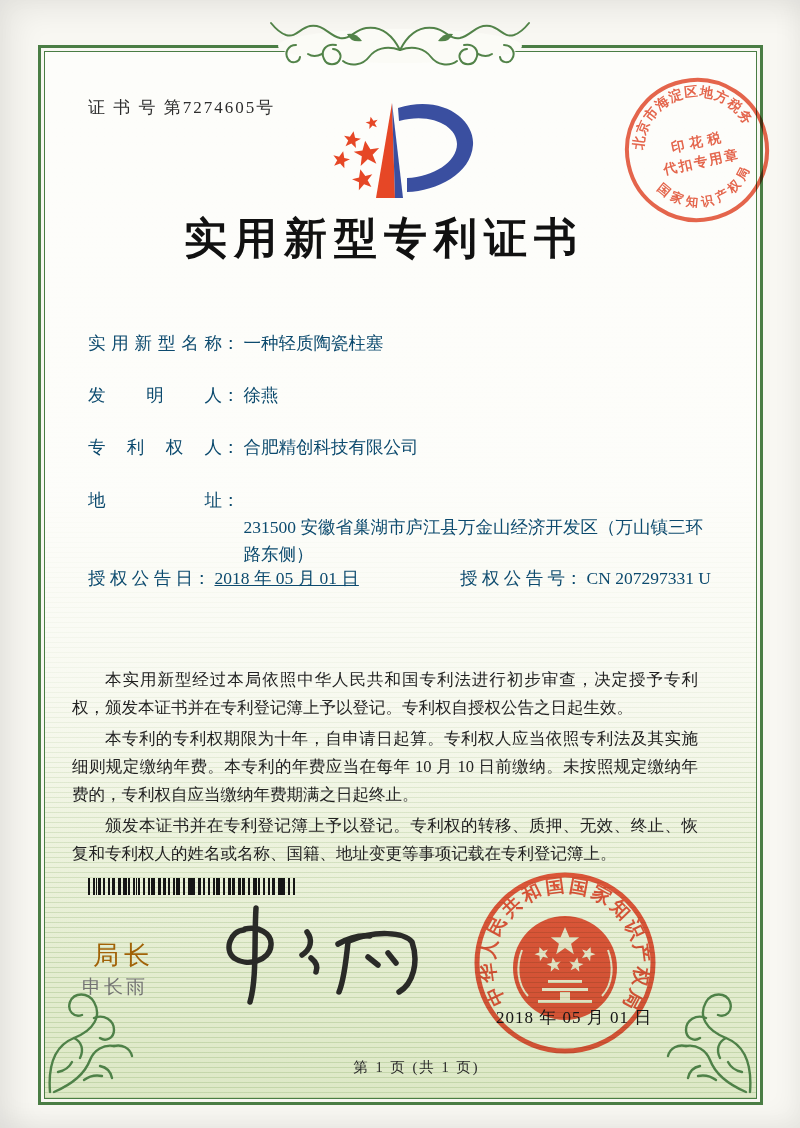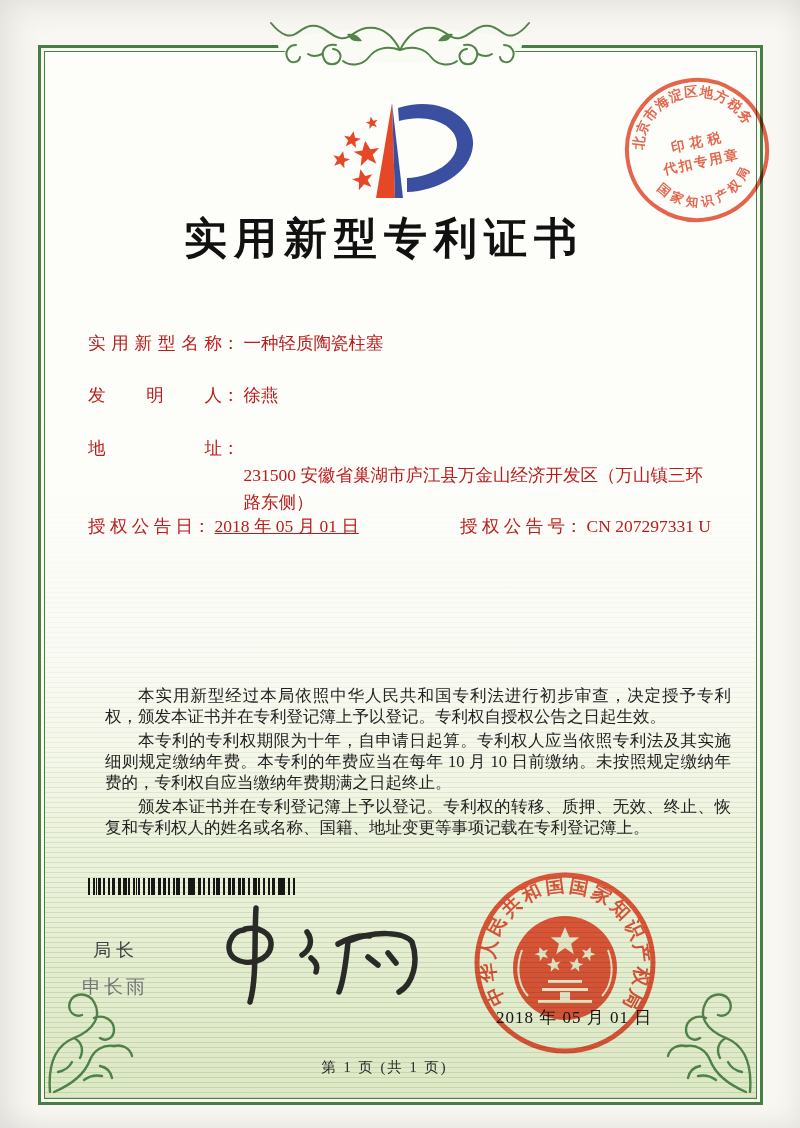--- a/index.html
+++ b/index.html
@@ -15,53 +15,53 @@
     background:
       linear-gradient(180deg, rgba(253,253,250,1) 0%, rgba(253,253,250,0.97) 42%, rgba(250,251,244,0.75) 60%, rgba(245,248,232,0.25) 74%, rgba(240,245,222,0) 88%),
       repeating-linear-gradient(0deg, rgba(136,172,104,0.30) 0 1px, rgba(255,255,255,0) 1px 5px),
       linear-gradient(180deg,#fcfcf8 0%,#f7f8ee 55%,#e9f0d8 78%,#dde8c6 100%);}
   .txt{color:#232323;}
   .cert-no{position:absolute;left:88px;top:96px;font-size:17px;letter-spacing:2px;color:#2d2d2d;}
   .logo{position:absolute;left:325px;top:98px;width:150px;height:105px;}
   .title{position:absolute;left:0;top:210px;width:768px;text-align:center;
     font-size:43px;font-weight:700;letter-spacing:7px;color:#111;}
   
-  .fields{position:absolute;left:88px;top:331px;width:628px;font-size:17.5px;color:#b91c1c;}
+  .fields{position:absolute;left:88px;top:331px;width:628px;font-size:17.5px;color:#0c4a6e;}
   .frow{height:21px;margin-bottom:31px;white-space:nowrap;}
   .frow.addr{height:auto;white-space:normal;margin-bottom:0;line-height:27px;}
   .f-label{display:inline-block;min-width:134px;text-align:justify;text-align-last:justify;}
   .f-colon{display:inline-block;}
   .f-value{margin-left:4px;}
   .addr .f-value{display:inline-block;width:470px;vertical-align:top;margin-left:4px;margin-top:27px;}
   .frow.grant{position:relative;margin-top:-2px;height:21px;text-decoration:underline;}
   .grant-no{position:absolute;left:372px;top:0;white-space:nowrap;}
   .grant .f-label{min-width:105px;}
   .grant-no .f-label{min-width:105px;}
   
-  .paras{position:absolute;left:105px;top:666px;width:626px;font-size:16.5px;
-    line-height:21px;color:#222;text-align:justify;margin-top:19px;}
+  .paras{position:absolute;left:72px;top:666px;width:626px;font-size:16.5px;
+    line-height:28px;color:#222;text-align:justify;}
   .paras p{margin:0 0 3px 0;text-indent:2em;}
   
   .barcode{position:absolute;left:88px;top:878px;width:207px;height:17px;
     background-image:
       repeating-linear-gradient(90deg,#161616 0 2px,transparent 2px 5px),
       repeating-linear-gradient(90deg,#161616 0 1px,transparent 1px 8px),
       repeating-linear-gradient(90deg,transparent 0 11px,#161616 11px 13px);}
-  .signer-title{position:absolute;left:93px;top:938px;font-size:18px;letter-spacing:5px;color:#404040;}
+  .signer-title{position:absolute;left:93px;top:938px;font-size:26px;letter-spacing:5px;color:#a16207;}
   .signer-name{position:absolute;left:82px;top:974px;font-size:19px;letter-spacing:3px;color:#737373;}
   .signature{position:absolute;left:210px;top:900px;width:220px;height:110px;}
   
   .tax-seal{position:absolute;left:622px;top:75px;width:150px;height:150px;
     transform:rotate(-12deg);mix-blend-mode:multiply;opacity:0.92;}
   .office-seal{position:absolute;left:470px;top:868px;width:190px;height:190px;
     mix-blend-mode:multiply;opacity:0.94;}
   .seal text{font-family:"Liberation Sans","DejaVu Sans",sans-serif;font-weight:bold;}
   .seal-date{position:absolute;left:496px;top:1006px;font-size:17px;color:#151515;letter-spacing:1px;}
   .footer{position:absolute;left:0;top:1058px;width:769px;text-align:center;
-    font-size:14.5px;color:#2a2a2a;letter-spacing:2px;}
+    font-size:14.5px;color:#2a2a2a;letter-spacing:2px;padding-left:32px;}
   .ornament{position:absolute;}
   .orn-top{left:268px;top:14px;width:264px;height:56px;}
   .orn-bl{left:44px;top:988px;width:100px;height:106px;}
   .orn-br{left:656px;top:988px;width:100px;height:106px;transform:scaleX(-1);}
 </style>
 </head>
 <body>
 
 <div class="paper">
 
@@ -100,20 +100,21 @@
       <path d="M10,104 C24,98 40,88 46,72 C50,62 60,56 70,58"></path>
       <path d="M30,50 C38,54 40,62 36,70"></path>
       <path d="M50,30 c10,-4 20,2 20,12 c0,8 -8,12 -14,8"></path>
       <path d="M70,58 c8,-2 16,2 18,10"></path>
       <path d="M14,84 q10,-2 14,-10"></path>
       <path d="M56,78 q10,2 12,12"></path>
       <path d="M40,92 q8,-6 18,-4"></path>
     </g>
   </svg>
 
+  <div class="cert-no txt">证 书 号 第7274605号</div>
 
   <svg class="logo" viewBox="0 0 150 105">
     <defs>
       <path id="star-shape" d="M0,-10 L2.94,-3.09 L9.51,-3.09 L4.05,1.18 L5.88,8.09 L0,4 L-5.88,8.09 L-4.05,1.18 L-9.51,-3.09 L-2.94,-3.09 Z"></path>
     </defs>
     <polygon points="67,5 51,100 70,100" fill="#e64726"></polygon>
     <polygon points="67,5 70,100 78,100" fill="#3a4fa0"></polygon>
     <path d="M73,10 C115,-4 150,20 148,47 C146,76 112,93 82,94 L82,80 C108,79 132,64 132,46 C132,28 106,14 74,23 Z" fill="#3a4fa0"></path>
     <use href="#star-shape" transform="translate(47,25) scale(0.65) rotate(-12)" fill="#e64726"></use>
     <use href="#star-shape" transform="translate(27,42) scale(0.9) rotate(10)" fill="#e64726"></use>
@@ -137,20 +138,23 @@
   </svg>
 
   <div class="title">实用新型专利证书</div>
 
   <div class="fields">
     <div class="frow">
       <span class="f-label">实用新型名称</span><span class="f-colon">：</span><span class="f-value">一种轻质陶瓷柱塞</span>
     </div>
     <div class="frow">
       <span class="f-label">发明人</span><span class="f-colon">：</span><span class="f-value">徐燕</span>
+    </div>
+    <div class="frow">
+      <span class="f-label">专利权人</span><span class="f-colon">：</span><span class="f-value">合肥精创科技有限公司</span>
     </div>
     <div class="frow addr">
       <span class="f-label">地址</span><span class="f-colon">：</span><span class="f-value">231500 安徽省巢湖市庐江县万金山经济开发区（万山镇三环路东侧）</span>
     </div>
     <div class="frow grant">
       <span>
         <span class="f-label">授权公告日</span><span class="f-colon">：</span><span class="f-value">2018 年 05 月 01 日</span>
       </span>
       <span class="grant-no">
         <span class="f-label">授权公告号</span><span class="f-colon">：</span><span class="f-value">CN 207297331 U</span>

